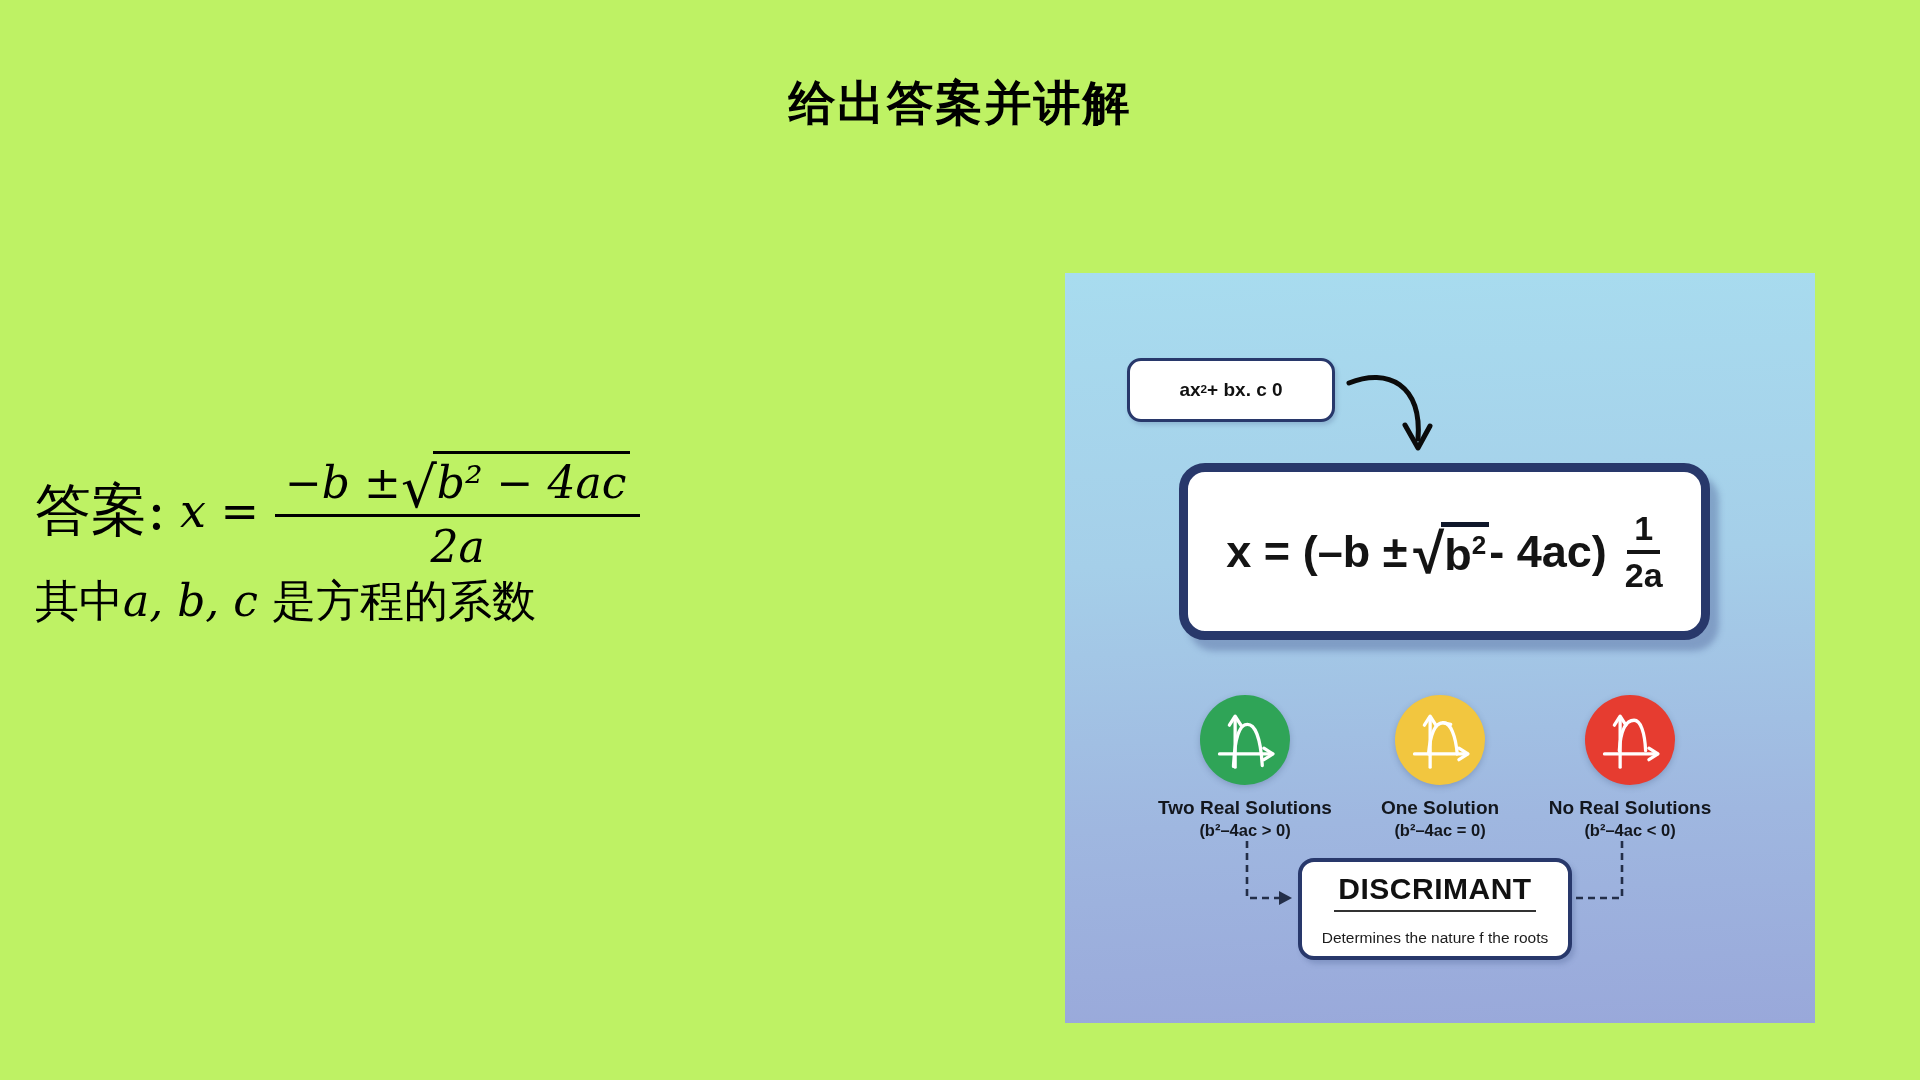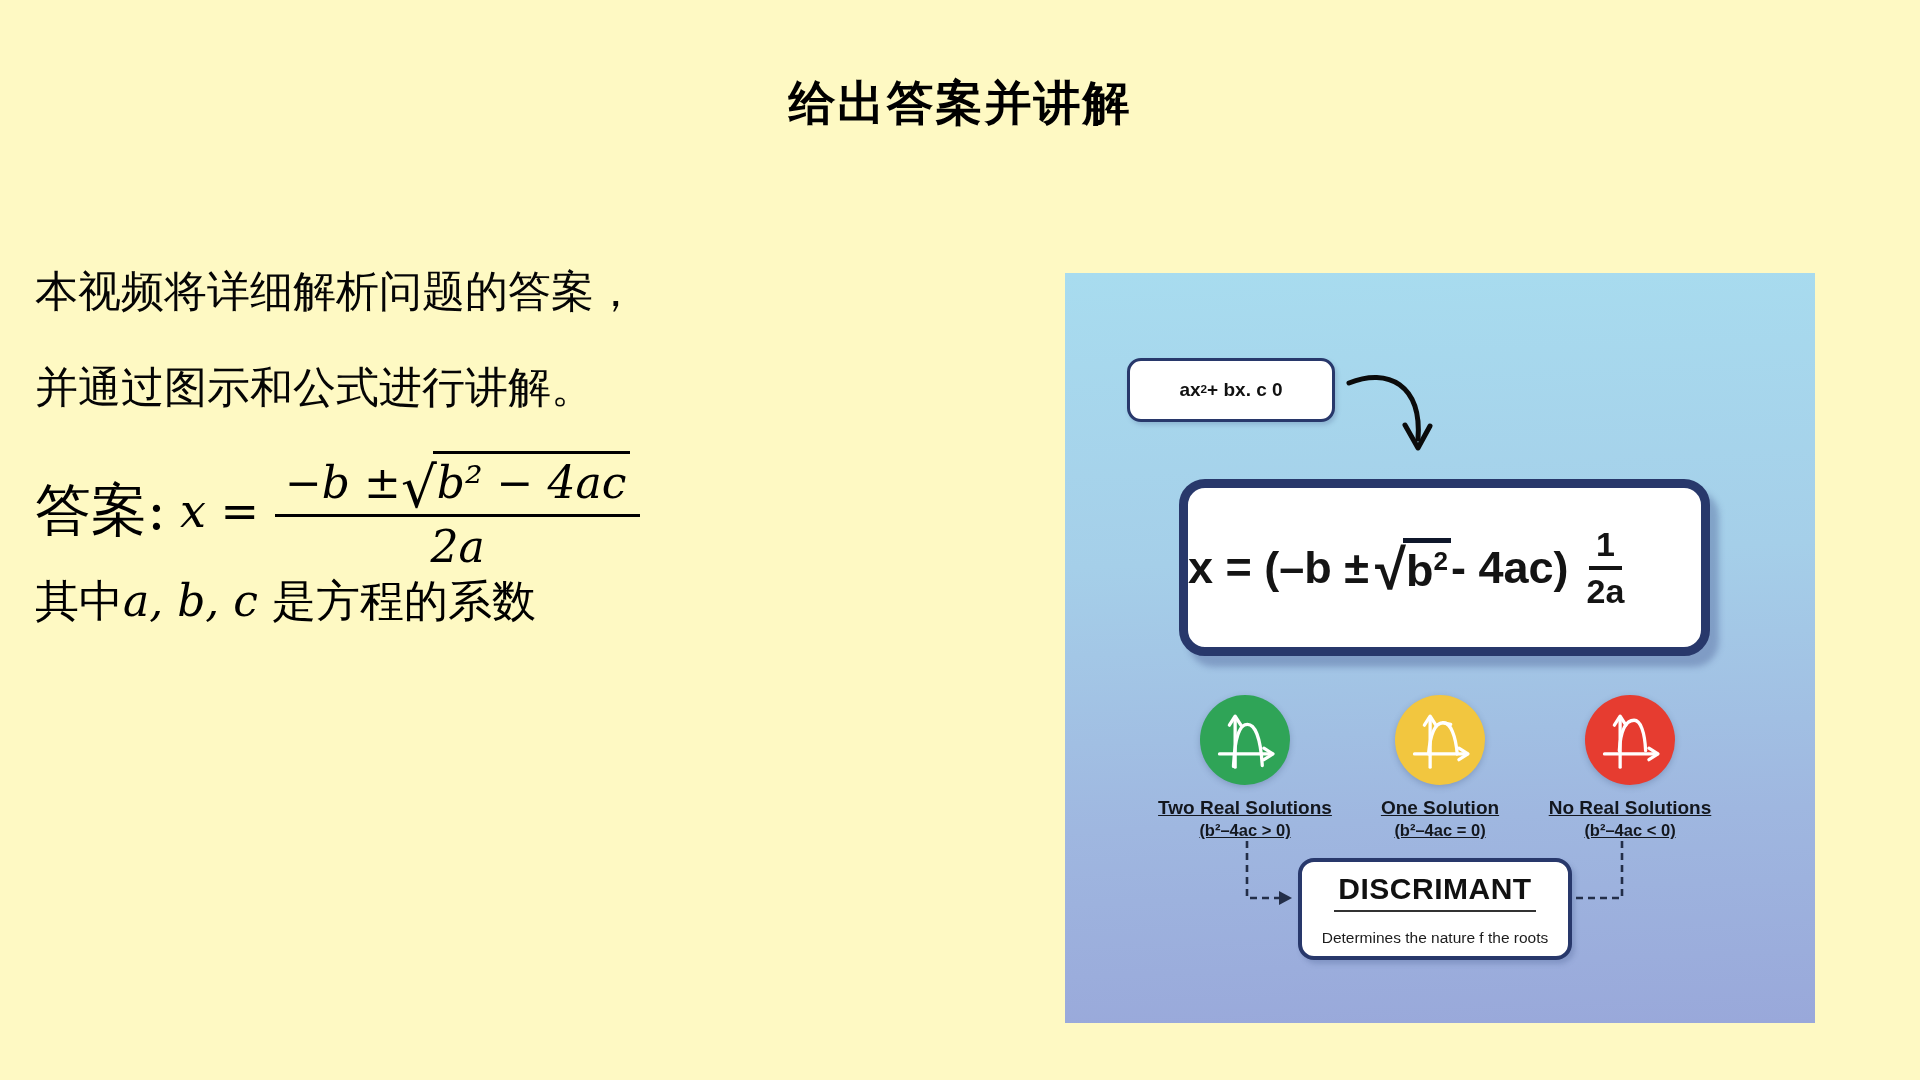--- a/index.html
+++ b/index.html
@@ -1,18 +1,18 @@
 <!DOCTYPE html>
 <html><head>
 <meta charset="utf-8">
 <style>
   * { box-sizing: border-box; }
   html,body { margin:0; padding:0; background:#ffffff; }
   .stage {
-    position:relative; width:1920px; height:1080px; background:#fef9c3;
+    position:relative; width:1920px; height:1080px; background:#bef264;
     font-family:"Liberation Sans","DejaVu Sans",sans-serif; color:#0a0a0a;
     overflow:hidden;
   }
 
   
   .page-title {
     position:absolute; left:0; right:0; top:72px; text-align:center;
     font-size:47px; font-weight:bold; letter-spacing:2px; color:#000;
   }
   .intro {
@@ -50,42 +50,42 @@
     background:#fff; border:3.5px solid #28386B; border-radius:14px;
     display:flex; align-items:center; justify-content:center;
     font-weight:bold; font-size:19px; color:#111;
     box-shadow:2px 3px 4px rgba(70,90,140,0.25);
   }
   .eq-box sup { font-size:0.62em; transform:translateY(-2px); }
   .big-box {
     position:absolute; left:114px; top:190px; width:531px; height:177px;
     background:#fff; border:9px solid #28386B; border-radius:26px;
     box-shadow:9px 11px 6px rgba(70,90,145,0.38);
-    display:flex; align-items:center; justify-content:flex-start;margin-top:16px;
+    display:flex; align-items:center; justify-content:center;
   }
   .big-formula {
     display:flex; align-items:center; font-weight:bold; font-size:45px; color:#141414;
     white-space:nowrap;
   }
   .big-formula .bsqrt { font-size:1.25em; line-height:0.8; margin:0 -3px 0 6px; transform:translateY(2px); font-weight:bold; }
   .big-formula .brad { border-top:5px solid #0f172a; padding:2px 3px 0 3px; }
   .big-formula .brad sup { font-size:0.58em; transform:translateY(-2px); }
   .bfrac { display:inline-flex; flex-direction:column; align-items:center; margin-left:18px; font-size:34px; }
   .bfrac .bfr-num { border-bottom:4px solid #141414; padding:0 7px 2px 7px; }
   .bfrac .bfr-den { margin-top:2px; }
 
   .circle {
     position:absolute; top:422px; width:90px; height:90px; border-radius:50%;
     display:flex; align-items:center; justify-content:center;
     box-shadow:0 2px 6px rgba(40,60,100,0.25);
   }
   .circle svg { width:74px; height:74px; }
   .c1 { left:135px; } .c2 { left:330px; } .c3 { left:520px; }
   .sol-label {
-    position:absolute; top:524px; width:240px; text-align:center; color:#13171e;text-decoration:underline;
+    position:absolute; top:524px; width:240px; text-align:center; color:#13171e;
   }
   .sol-label .l1 { font-size:19px; font-weight:bold; }
   .sol-label .l2 { font-size:16.5px; font-weight:bold; margin-top:2px; }
   .s1 { left:60px; } .s2 { left:255px; } .s3 { left:445px; }
 
   .disc-box {
     position:absolute; left:233px; top:585px; width:274px; height:102px;
     background:#fff; border:4px solid #28386B; border-radius:16px;
     display:flex; flex-direction:column; align-items:center; justify-content:center;
     box-shadow:3px 4px 5px rgba(70,90,140,0.28);
@@ -98,24 +98,20 @@
 
   .overlay { position:absolute; left:0; top:0; width:750px; height:750px; pointer-events:none; }
 </style>
 </head>
 <body>
 
 <div class="stage">
 
   <div class="page-title">给出答案并讲解</div>
 
-  <div class="intro">
-    <div>本视频将详细解析问题的答案，</div>
-    <div>并通过图示和公式进行讲解。</div>
-  </div>
 
   <div class="answer-row">
     <span class="ans-label">答案:</span>
     <span class="ans-lhs mi">x =</span>
     <span class="frac">
       <span class="fr-num">
         <span class="mi">−b ± </span>
         <span class="sqrt-glyph">√</span>
         <span class="radicand mi">b² − 4ac</span>
       </span>

